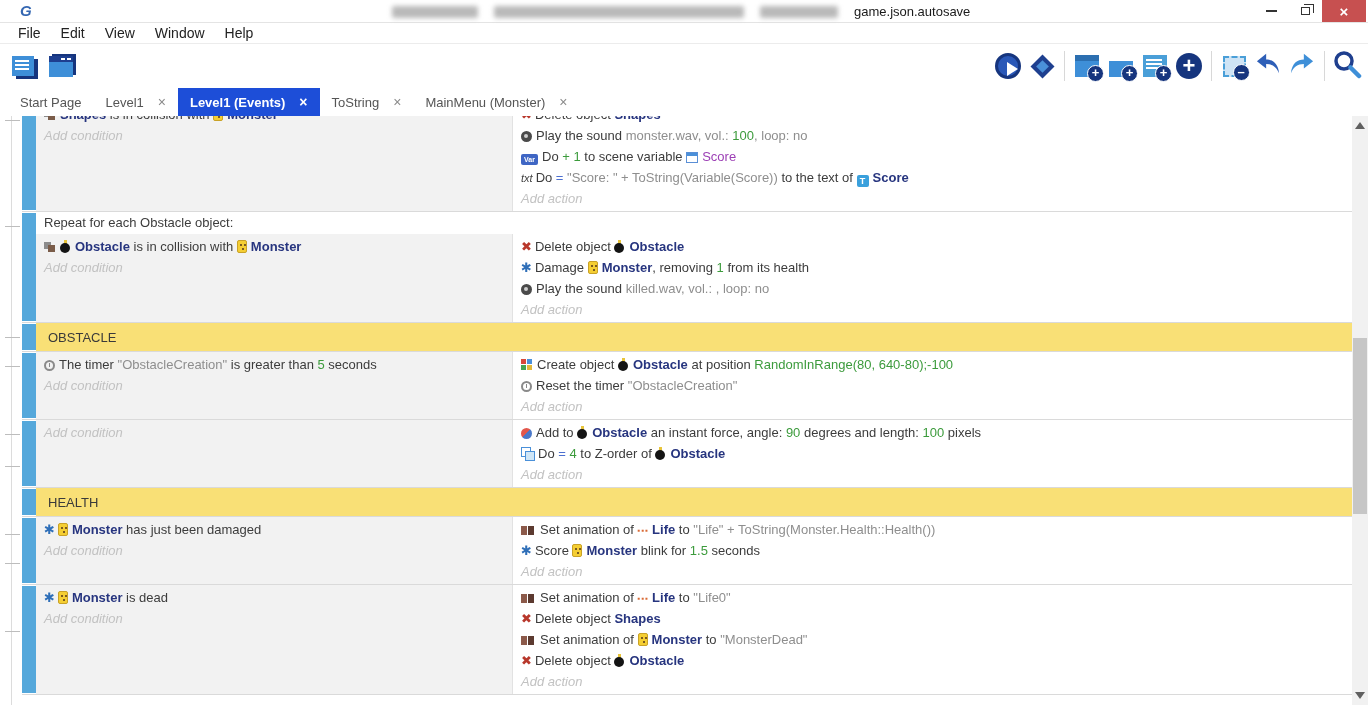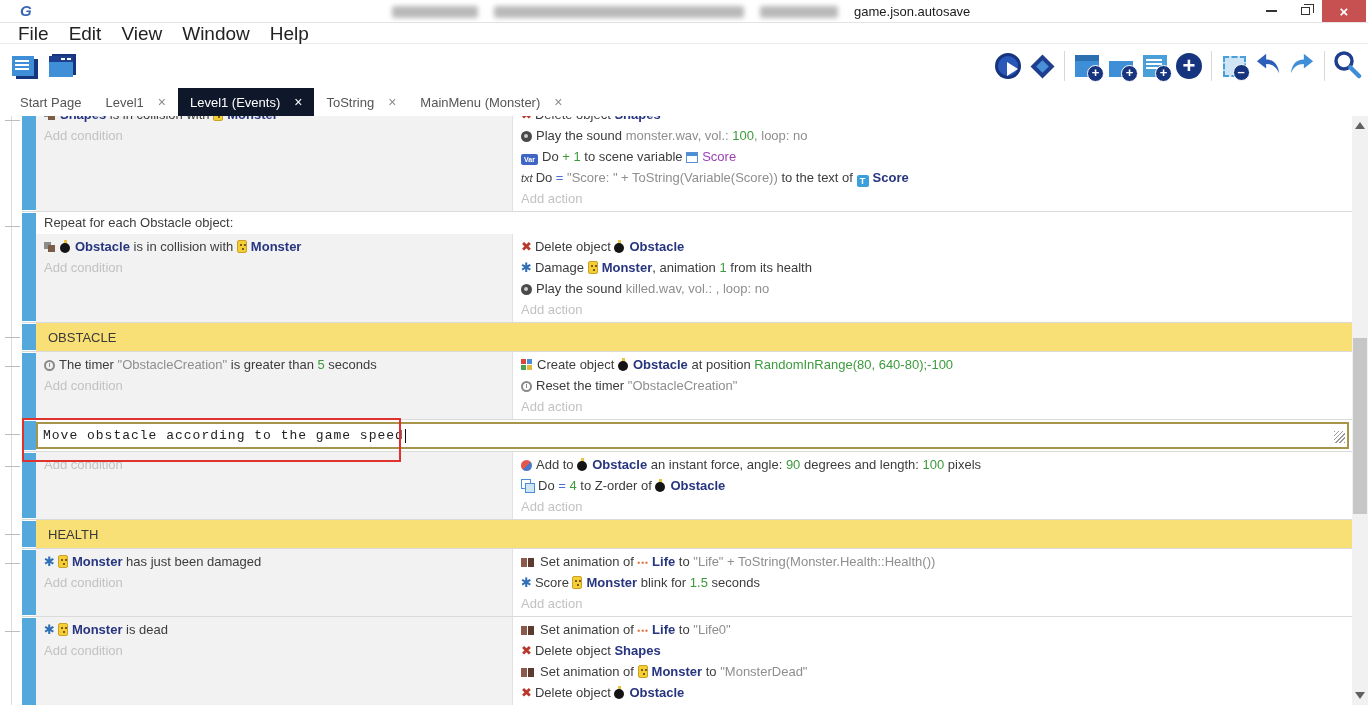--- a/index.html
+++ b/index.html
@@ -17,21 +17,21 @@
   .wincontrols{position:absolute;right:2px;top:0;height:22px;display:flex;align-items:stretch;}
   .wc{width:34px;display:flex;align-items:center;justify-content:center;cursor:default;}
   .glyph-min{width:11px;height:2px;background:#333;display:inline-block;}
   .glyph-max{position:relative;width:9px;height:8px;border:1px solid #333;background:#fff;display:inline-block;}
   .glyph-max::before{content:"";position:absolute;left:2px;top:-4px;width:9px;height:8px;border:1px solid #333;border-bottom:none;border-left:none;}
   .wc.close{width:44px;background:#C75050;}
   .glyph-close{color:#fff;font-size:15px;font-weight:bold;line-height:1;}
 
   
   .menubar{height:21px;display:flex;align-items:center;padding-left:8px;border-bottom:1px solid #ECECEC;background:#fff;}
-  .menu-item{font-size:19px;color:#222;padding:0 10px;line-height:21px;}
+  .menu-item{font-size:14px;color:#222;padding:0 10px;line-height:21px;}
 
   
   .toolbar{position:relative;height:44px;background:#fff;}
   .tb-left{position:absolute;left:6px;top:4px;display:flex;align-items:center;height:36px;}
   .tb-right{position:absolute;right:4px;top:4px;display:flex;align-items:center;height:36px;}
   .tbbtn{width:34px;height:34px;display:flex;align-items:center;justify-content:center;}
   .tbsep{width:1px;height:30px;background:#D8D8D8;margin:0 5px;}
   .tbicon{display:inline-block;position:relative;}
 
   .project-manager{width:22px;height:20px;background:#3E8FD8;box-shadow:4px 3px 0 #16357E;}
@@ -51,21 +51,21 @@
   .add-comment-event::before{height:2px;background:#fff;top:4px;left:3px;width:16px;box-shadow:0 4px 0 #fff,0 8px 0 #fff;}
   .add-comment-event{background:#4A9FD8;}
   .circleplus{width:26px;height:26px;border-radius:50%;background:#16357E;}
   .circleplus::after{content:"+";right:0;bottom:0;position:static;display:block;width:26px;height:26px;background:none;border:none;font-size:22px;line-height:25px;color:#fff;text-align:center;}
   .remove-event{width:23px;height:21px;border:2px dashed #4A9FD8;background:#CFE4F5;}
   .remove-event::after{content:"–";position:absolute;right:-6px;bottom:-6px;width:15px;height:15px;border-radius:50%;background:#16357E;color:#fff;font-size:13px;font-weight:bold;line-height:13px;text-align:center;border:1px solid #fff;}
 
   
   .tabbar{height:28px;display:flex;align-items:stretch;padding-left:8px;background:#fff;}
   .tab{display:flex;align-items:center;padding:0 12px;font-size:13px;color:#555;gap:14px;white-space:nowrap;}
-  .tab.active{background:#0f172a;color:#fff;}
+  .tab.active{background:#1d4ed8;color:#fff;font-weight:bold;}
   .tab-close{font-size:14px;color:#8a8a8a;line-height:1;}
   .tab.active .tab-close{color:#fff;}
 
   
   .workspace{position:relative;height:589px;background:#fff;}
   .treecol{position:absolute;left:0;top:0;bottom:0;width:22px;background:#fff;}
   .vline{position:absolute;left:11px;top:0;bottom:0;width:1px;background:#DCDCDC;}
   .tick{position:absolute;left:5px;width:15px;height:1px;background:#BDBDBD;}
   .events-viewport{position:absolute;left:22px;top:0;bottom:0;right:16px;overflow:hidden;background:#fff;}
 
@@ -74,21 +74,21 @@
   .bcontent{flex:1;min-width:0;}
   .section{height:28px;background:#F9E076;display:flex;align-items:center;padding-left:12px;font-size:13px;color:#3a3a3a;}
   .evheader{height:22px;line-height:22px;padding-left:8px;font-size:13px;background:#fff;white-space:nowrap;}
   .cols{display:flex;align-items:stretch;}
   .ccol{width:476px;flex:none;background:#F2F2F2;padding:2px 0;}
   .acol{flex:1;background:#fff;border-left:1px solid #E2E2E2;padding:2px 0;min-width:0;}
   .line{height:21px;line-height:21px;padding-left:8px;font-size:13px;white-space:nowrap;overflow:hidden;}
   .seg{}
   .s-d{color:#3C3C3C}.s-object{color:#27357F;font-weight:bold}.s-num{color:#3C9B3C}
   .s-str{color:#8E8E8E}.s-op{color:#4C6FD0}.s-var{color:#9C3FB5}
-  .placeholder{color:#C2C2C2;}
+  .placeholder{color:#C2C2C2;font-style:italic;}
 
   
   .ic{display:inline-block;vertical-align:-2px;margin-right:4px;position:relative;}
   .delete-icon{color:#B8382C;font-weight:bold;font-size:13px;vertical-align:0;margin-right:3px;}
   .sound-icon{width:11px;height:11px;border-radius:50%;background:#4a4a4a;}
   .sound-icon::before{content:"";position:absolute;left:3px;top:3px;width:4px;height:4px;border-radius:50%;background:#cfcfcf;}
   .var-icon{width:17px;height:11px;background:#3F66C4;border-radius:2px;color:#fff;font-size:7px;font-weight:bold;line-height:11px;text-align:center;vertical-align:-1px;}
   .txt-icon{font-style:italic;font-size:11px;color:#444;vertical-align:0;margin-right:3px;}
   .scenevar-icon{width:12px;height:11px;background:#fff;border:1px solid #5a8fd6;}
   .scenevar-icon::before{content:"";position:absolute;left:0;top:0;width:100%;height:3px;background:#4A90D9;}
@@ -277,21 +277,21 @@
             <div class="bbar"></div>
             <div class="bcontent">
               <div class="evheader">Repeat for each Obstacle object:</div>
               <div class="cols">
                 <div class="ccol">
                   <div class="line"><span class="ic collision-icon"></span><span class="ic bomb-icon"></span><span class="seg s-object">Obstacle</span><span class="seg s-d"> is in collision with </span><span class="ic monster-icon"></span><span class="seg s-object">Monster</span></div>
                   <div class="line placeholder">Add condition</div>
                 </div>
                 <div class="acol">
                   <div class="line"><span class="ic delete-icon">✖</span><span class="seg s-d">Delete object </span><span class="ic bomb-icon"></span><span class="seg s-object">Obstacle</span></div>
-                  <div class="line"><span class="ic damage-icon">✱</span><span class="seg s-d">Damage </span><span class="ic monster-icon"></span><span class="seg s-object">Monster</span><span class="seg s-d">, animation </span><span class="seg s-num">1</span><span class="seg s-d"> from its health</span></div>
+                  <div class="line"><span class="ic damage-icon">✱</span><span class="seg s-d">Damage </span><span class="ic monster-icon"></span><span class="seg s-object">Monster</span><span class="seg s-d">, removing </span><span class="seg s-num">1</span><span class="seg s-d"> from its health</span></div>
                   <div class="line"><span class="ic sound-icon"></span><span class="seg s-d">Play the sound </span><span class="seg s-str">killed.wav, vol.: , loop: </span><span class="seg s-str">no</span></div>
                   <div class="line placeholder">Add action</div>
                 </div>
               </div>
             </div>
           </div>
           <div class="block">
             <div class="bbar"></div>
             <div class="bcontent">
               <div class="section">OBSTACLE</div>
@@ -302,33 +302,20 @@
             <div class="bcontent">
               <div class="cols">
                 <div class="ccol">
                   <div class="line"><span class="ic timer-icon"></span><span class="seg s-d">The timer </span><span class="seg s-str">"ObstacleCreation"</span><span class="seg s-d"> is greater than </span><span class="seg s-num">5</span><span class="seg s-d"> seconds</span></div>
                   <div class="line placeholder">Add condition</div>
                 </div>
                 <div class="acol">
                   <div class="line"><span class="ic create-icon"></span><span class="seg s-d">Create object </span><span class="ic bomb-icon"></span><span class="seg s-object">Obstacle</span><span class="seg s-d"> at position </span><span class="seg s-num">RandomInRange(80, 640-80);-100</span></div>
                   <div class="line"><span class="ic timer-icon"></span><span class="seg s-d">Reset the timer </span><span class="seg s-str">"ObstacleCreation"</span></div>
                   <div class="line placeholder">Add action</div>
-                </div>
-              </div>
-            </div>
-          </div>
-          <div class="block">
-            <div class="bbar"></div>
-            <div class="annotation"></div>
-            <div class="bcontent">
-              <div class="comment-row">
-                <div class="comment-box">
-                  <span>Move obstacle according to the game speed</span>
-                  <span class="caret"></span>
-                  <span class="grip"></span>
                 </div>
               </div>
             </div>
           </div>
           <div class="block">
             <div class="bbar"></div>
             <div class="bcontent">
               <div class="cols">
                 <div class="ccol">
                   <div class="line placeholder">Add condition</div>

